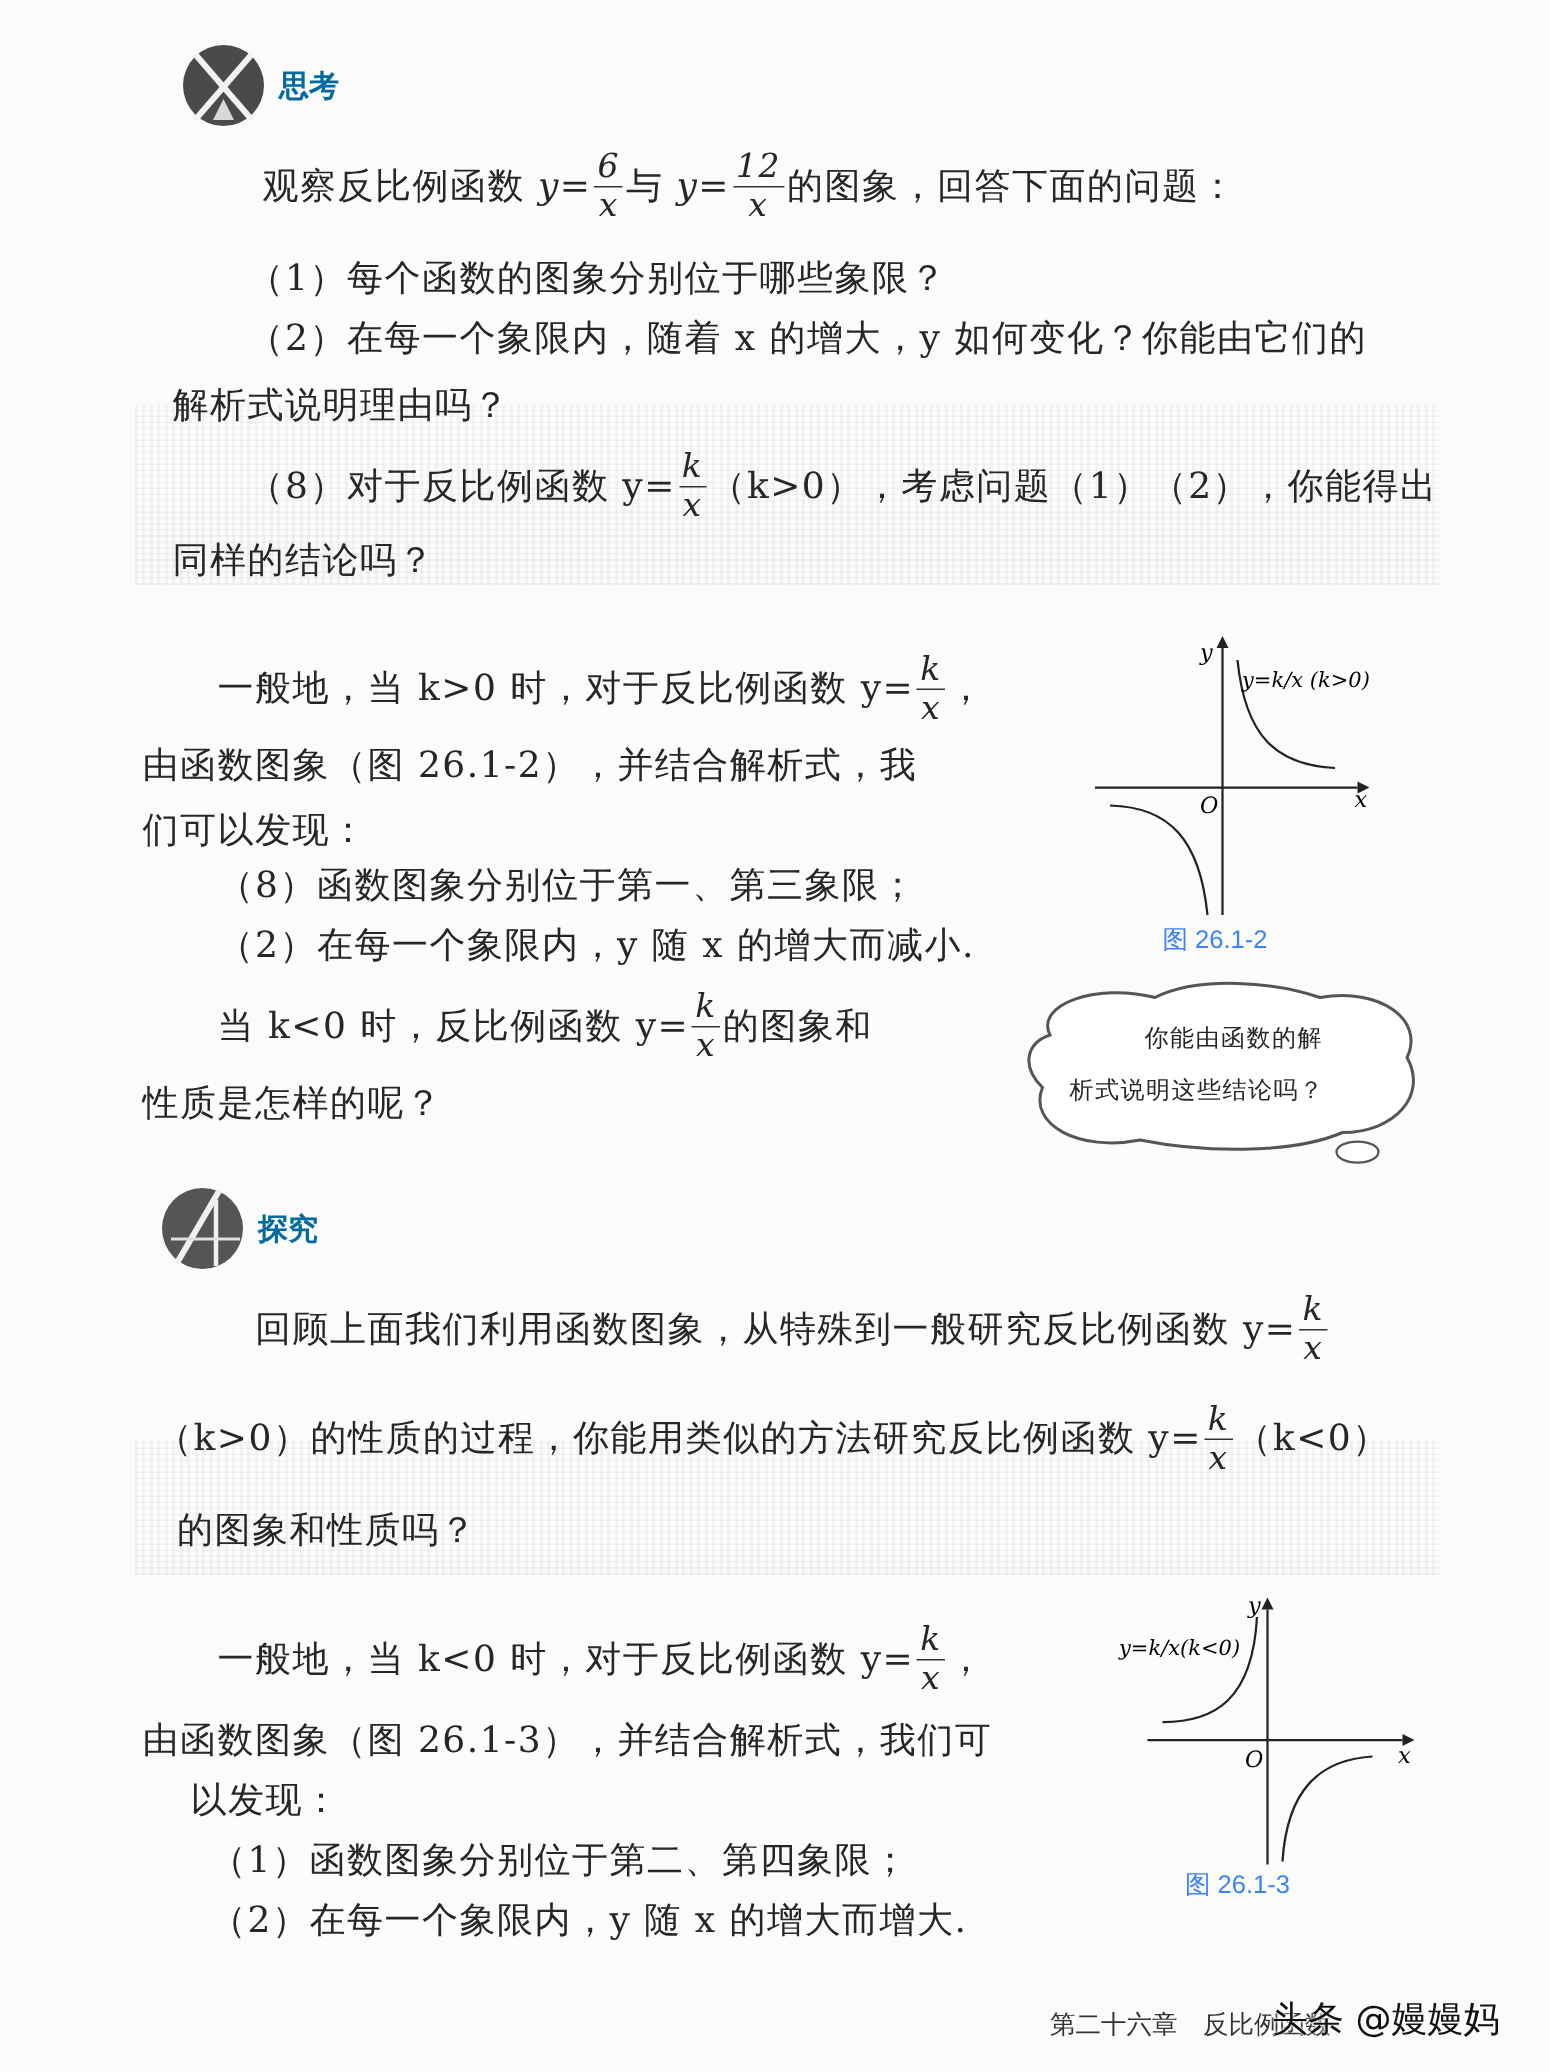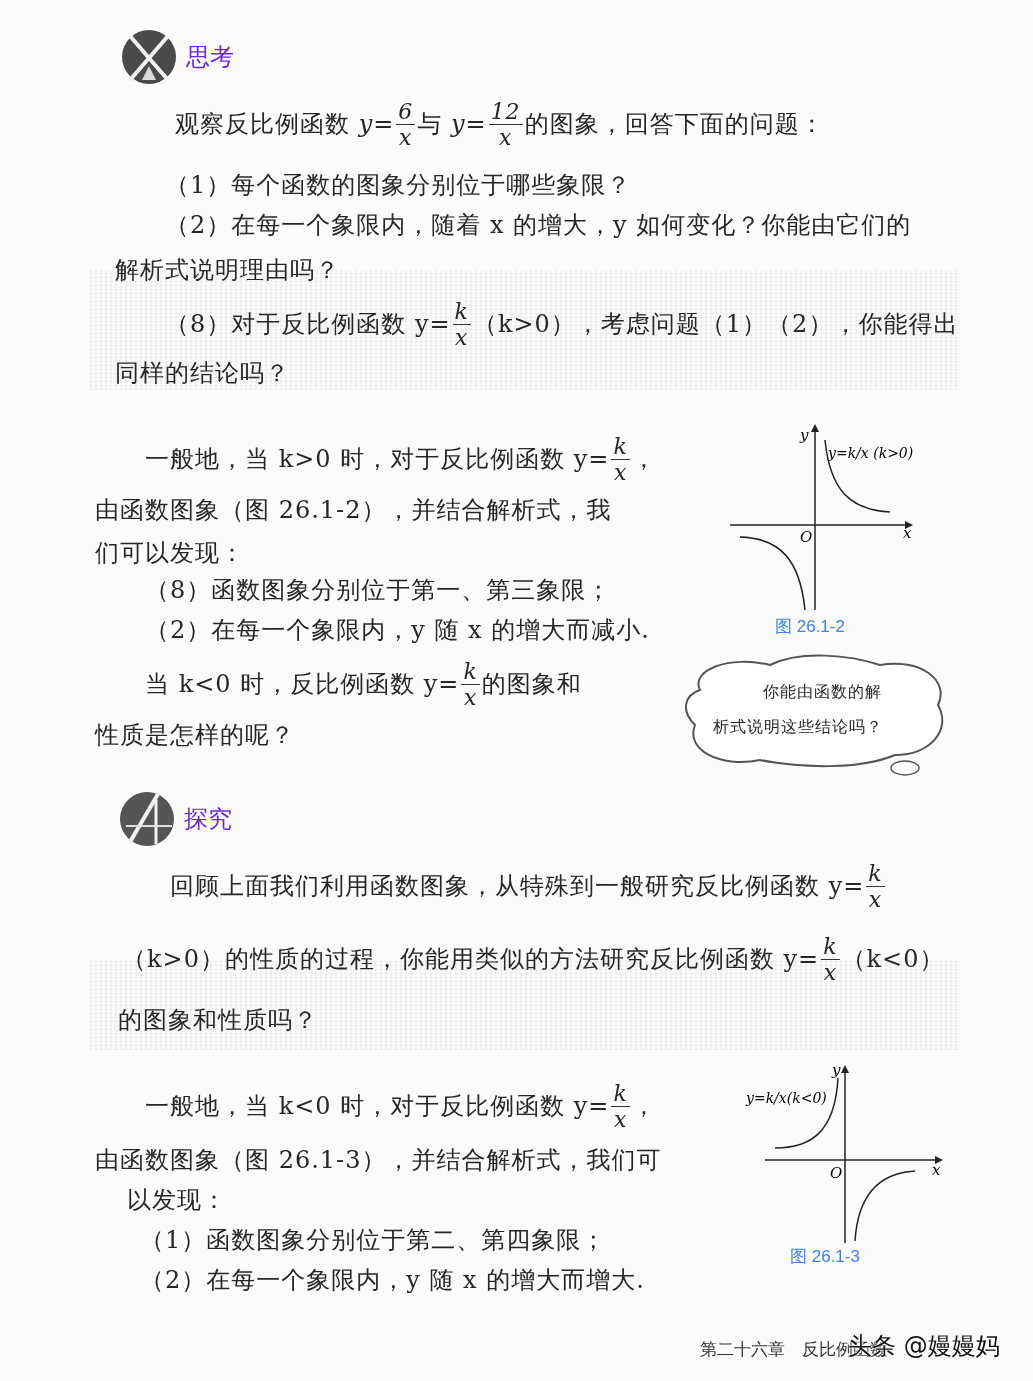--- a/index.html
+++ b/index.html
@@ -9,21 +9,21 @@
   .noise-band { position:absolute; left:90px; width:870px; background:
       repeating-linear-gradient(90deg, rgba(160,160,160,0.10) 0 2px, rgba(255,255,255,0) 2px 5px),
       repeating-linear-gradient(0deg, rgba(150,150,150,0.08) 0 1px, rgba(255,255,255,0) 1px 4px); }
   .line { position:absolute; font-size:24px; line-height:30px; white-space:nowrap; letter-spacing:1px; }
   .math { font-family:"DejaVu Serif", serif; font-style:italic; }
   .frac { display:inline-block; vertical-align:middle; text-align:center; font-style:italic; margin:0 2px; }
   .frac .num { display:block; font-size:22px; line-height:24px; border-bottom:1.5px solid #333; padding:0 2px; }
   .frac .den { display:block; font-size:22px; line-height:26px; }
   .section-head { position:absolute; display:flex; align-items:center; }
   .section-icon { width:58px; height:58px; }
-  .section-title { font-family:"DejaVu Sans", sans-serif; font-weight:normal; font-size:24px; margin-left:8px; color:#6d28d9; }
+  .section-title { font-family:"DejaVu Sans", sans-serif; font-weight:bold; font-size:20px; margin-left:8px; color:#0369a1; }
   .fig { position:absolute; }
   .fig-caption { position:absolute; font-family:Liberation Sans, sans-serif; font-size:17px; color:#3b82f6; }
   .bubble { position:absolute; left:680px; top:650px; width:270px; height:130px; }
   .bubble-text { position:absolute; font-size:16px; line-height:28px; white-space:nowrap; letter-spacing:1px; }
   .footer { position:absolute; left:700px; top:1338px; font-family:"DejaVu Sans", sans-serif; font-size:17px; color:#333; white-space:nowrap; }
   .watermark { position:absolute; left:848px; top:1330px; font-family:"DejaVu Sans", sans-serif; font-size:24px; color:#111; white-space:nowrap;
                text-shadow: 0 0 2px #fff, 0 0 3px #fff; }
 </style>
 </head>
 <body>
@@ -81,34 +81,34 @@
   </svg>
   <div class="fig-caption" style="left:775px;top:615px;">图 26.1-2</div>
 
   <svg class="bubble" viewBox="0 0 270 130">
     <path d="M20 40 C10 20, 50 5, 90 15 C120 0, 170 5, 200 15 C240 8, 270 30, 258 55 C272 80, 250 105, 215 105 C180 120, 120 118, 80 110 C40 118, 5 100, 15 75 C0 60, 5 45, 20 40 Z" fill="#fff" stroke="#555" stroke-width="2"></path>
     <ellipse cx="225" cy="118" rx="14" ry="7" fill="#fff" stroke="#555" stroke-width="1.5"></ellipse>
   </svg>
   <div class="bubble-text" style="left:763px;top:678px;">你能由函数的解</div>
   <div class="bubble-text" style="left:713px;top:713px;">析式说明这些结论吗？</div>
 
-  <div class="section-head" style="left:118px;top:790px;">
+  <div class="section-head" style="left:106px;top:790px;">
     <svg class="section-icon" viewBox="0 0 58 58">
       <circle cx="29" cy="29" r="27" fill="#555"></circle>
       <line x1="40" y1="4" x2="12" y2="52" stroke="#f0f0f0" stroke-width="4"></line>
       <line x1="38" y1="10" x2="38" y2="54" stroke="#f0f0f0" stroke-width="3"></line>
       <line x1="8" y1="36" x2="54" y2="36" stroke="#e0e0e0" stroke-width="2"></line>
     </svg>
     <span class="section-title">探究</span>
   </div>
 
   <div class="line" style="left:170px;top:862px;">
     <span>回顾上面我们利用函数图象，从特殊到一般研究反比例函数 y=</span><span class="frac"><span class="num">k</span><span class="den">x</span></span>
   </div>
-  <div class="line" style="left:122px;top:935px;">
+  <div class="line" style="left:104px;top:935px;">
     <span>（k&gt;0）的性质的过程，你能用类似的方法研究反比例函数 y=</span><span class="frac"><span class="num">k</span><span class="den">x</span></span><span>（k&lt;0）</span>
   </div>
   <div class="line" style="left:118px;top:1005px;">的图象和性质吗？</div>
 
   <div class="line" style="left:145px;top:1082px;">
     <span>一般地，当 k&lt;0 时，对于反比例函数 y=</span><span class="frac"><span class="num">k</span><span class="den">x</span></span><span>，</span>
   </div>
   <div class="line" style="left:95px;top:1145px;">由函数图象（图 26.1-3），并结合解析式，我们可</div>
   <div class="line" style="left:95px;top:1185px;margin-left:32px;">以发现：</div>
   <div class="line" style="left:140px;top:1225px;">（1）函数图象分别位于第二、第四象限；</div>

